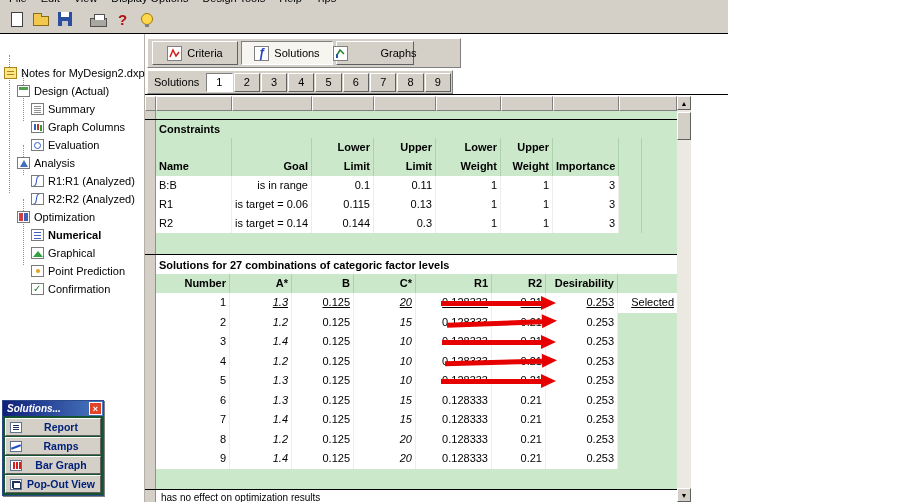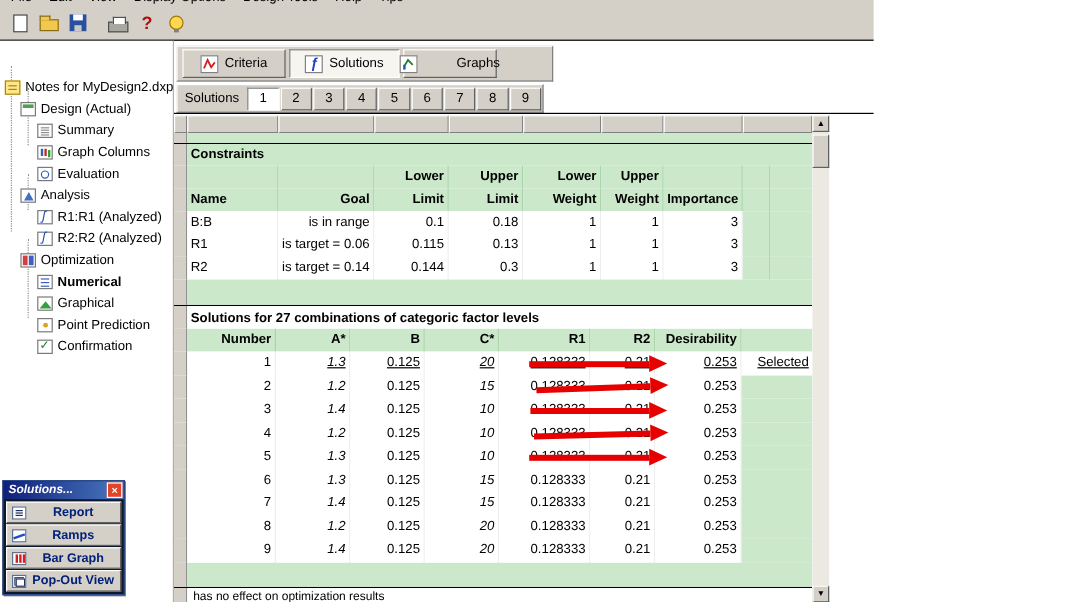--- a/index.html
+++ b/index.html
@@ -111,21 +111,21 @@
 
   
   .vscroll { position:absolute; left:677px; top:96px; width:14px; height:406px; background:#ece9e2; }
   .sbtn { position:absolute; left:0; width:14px; height:14px; background:#d4d0c8; border:1px solid;
           border-color:#fff #606060 #606060 #fff; font-size:7px; display:flex; align-items:center; justify-content:center; }
   .sbtn.up { top:0; } .sbtn.down { bottom:0; }
   .sthumb { position:absolute; left:0; top:16px; width:14px; height:28px; background:#d4d0c8;
             border:1px solid; border-color:#fff #606060 #606060 #fff; }
 
   
-  .palette { position:absolute; left:2px; top:400px; width:102px; background:#0f172a;
+  .palette { position:absolute; left:2px; top:400px; width:102px; background:#14532d;
              border:1px solid #2a4a8a; box-shadow:1px 1px 0 #808080; z-index:10; }
   .ptitle { height:15px; background:linear-gradient(90deg,#10207a,#4a78c0); color:#fff; font-size:10px;
             font-weight:bold; font-style:italic; display:flex; align-items:center; padding:0 4px; position:relative; }
   .pclose { position:absolute; right:1px; top:1px; width:13px; height:13px; background:#e0452a; color:#fff;
             font-size:9px; font-weight:bold; font-style:normal; display:flex; align-items:center; justify-content:center;
             border:1px solid #fff; }
   .pbody { padding:2px; display:flex; flex-direction:column; gap:1px; }
   .pbtn { height:18px; background:#d4d0c8; border:1px solid; border-color:#fff #606060 #606060 #fff;
           display:flex; align-items:center; gap:4px; padding:0 4px; font-size:10.5px; color:#00207a; font-weight:bold; }
   .pbtn .plabel { flex:1; text-align:center; }
@@ -326,21 +326,21 @@
       <div class="cell gcell k7 right boldtx">Importance</div>
       <div class="cell gcell k8"></div>
       <div class="cell gcell k9 noline"></div>
     </div>
 
     <div class="grow h19">
       <div class="rh"></div>
       <div class="cell wcell k1">B:B</div>
       <div class="cell wcell k2 right">is in range</div>
       <div class="cell wcell k3 right">0.1</div>
-      <div class="cell wcell k4 right">0.18</div>
+      <div class="cell wcell k4 right">0.11</div>
       <div class="cell wcell k5 right">1</div>
       <div class="cell wcell k6 right">1</div>
       <div class="cell wcell k7 right">3</div>
       <div class="cell gcell k8"></div>
       <div class="cell gcell k9 noline"></div>
     </div>
     <div class="grow h19">
       <div class="rh"></div>
       <div class="cell wcell k1">R1</div>
       <div class="cell wcell k2 right">is target = 0.06</div>

